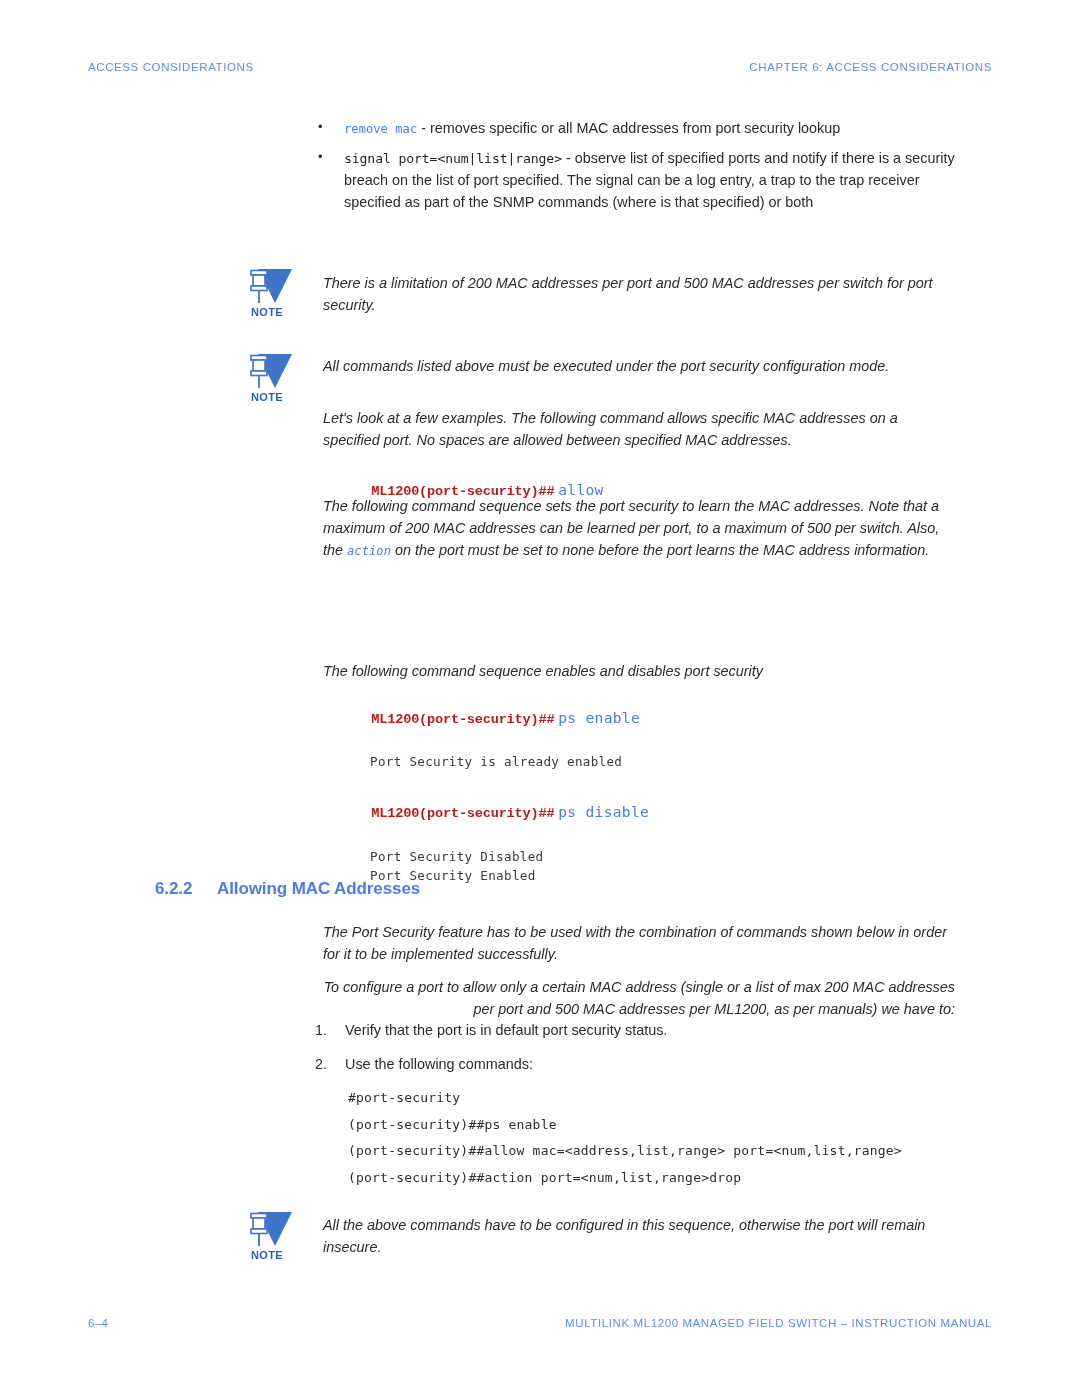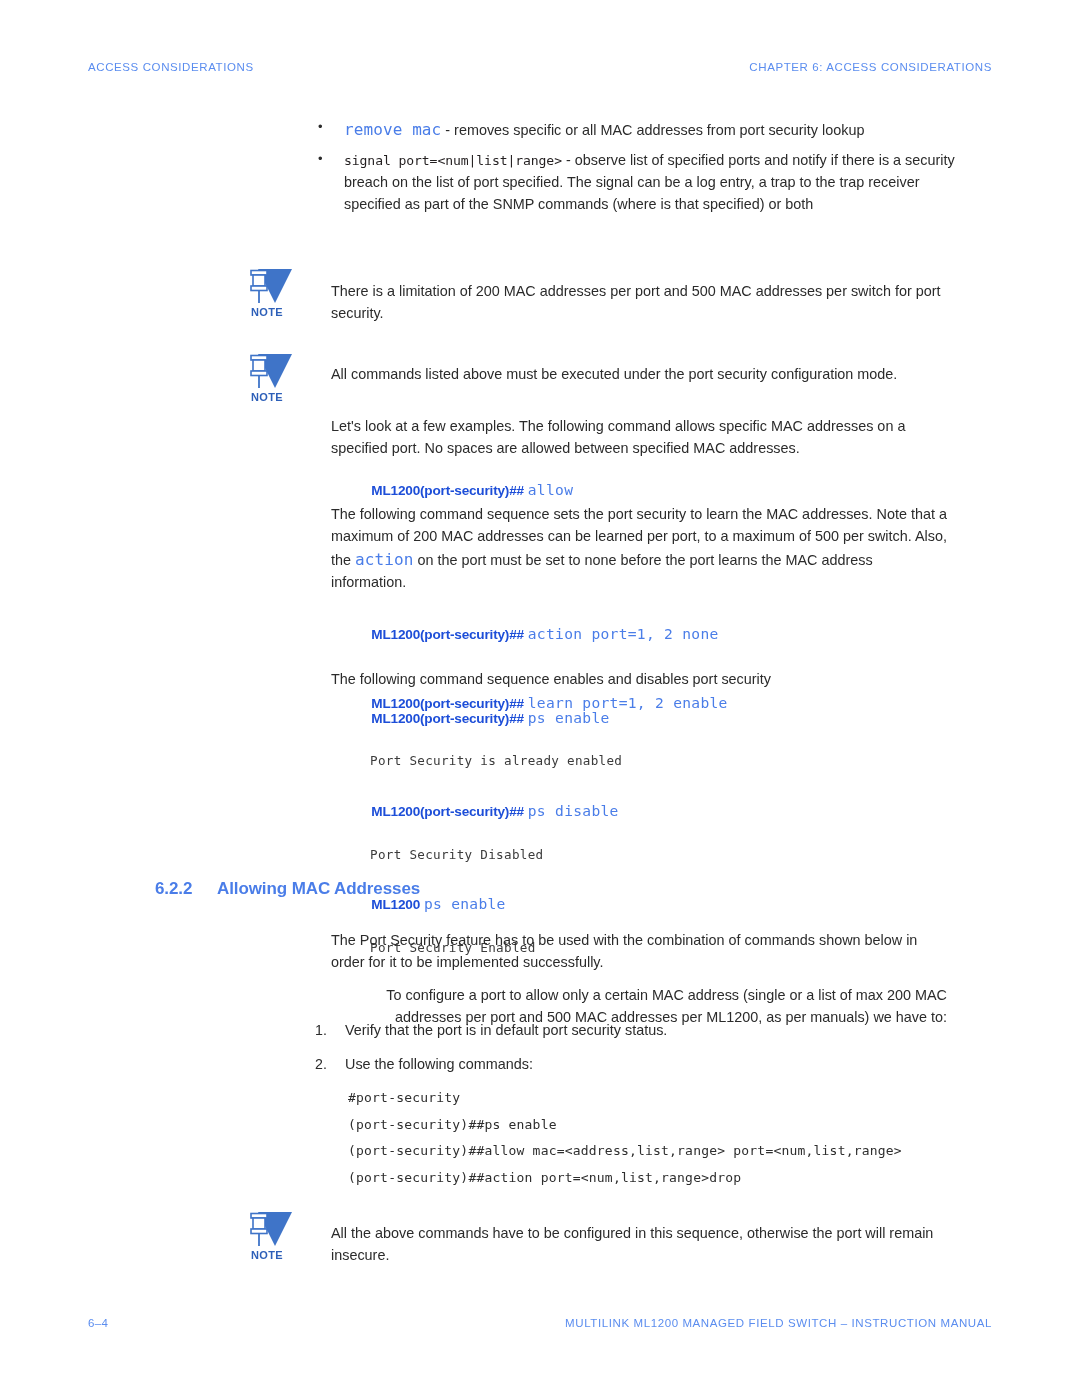--- a/index.html
+++ b/index.html
@@ -44,25 +44,26 @@
     left: 315px;
     width: 648px;
   }
   .note-col {
     position: absolute;
     left: 238px;
     width: 60px;
   }
 
   p.para {
-    margin: 16px;
+    margin: 8px;
     font-size: 14.4px;
     line-height: 1.52;
     color: #2b2b2b;
     font-family: "Liberation Sans", sans-serif;
+    font-style: italic;
   }
 
   
   ul.bullets {
     margin: 0;
     padding: 0;
     list-style: none;
   }
   ul.bullets > li {
     position: relative;
@@ -76,40 +77,40 @@
     content: "\2022";
     position: absolute;
     left: 3px;
     top: -1px;
     font-size: 13px;
     color: #2b2b2b;
   }
   .code-blue {
     font-family: "DejaVu Sans Mono", "Liberation Mono", monospace;
     color: #4a7de8;
-    font-size: 16px;
+    font-size: 12px;
     letter-spacing: 0.1px;
   }
   .code-black {
     font-family: "DejaVu Sans Mono", "Liberation Mono", monospace;
     color: #231f20;
     font-size: 13.1px;
     letter-spacing: -0.1px;
   }
 
   
   .cli-line {
     font-size: 14px;
     line-height: 1.62;
     white-space: pre-wrap;
   }
   .prompt {
-    font-family: Liberation Sans, sans-serif;
+    font-family: Liberation Mono, monospace;
     font-weight: bold;
-    color: #1d4ed8;
+    color: #b91c1c;
     font-size: 13.6px;
     letter-spacing: -0.2px;
   }
   .cmd {
     font-family: "DejaVu Sans Mono", "Liberation Mono", monospace;
     color: #4a7de8;
     font-size: 14.6px;
     letter-spacing: 0.3px;
   }
   .cmd-wrap {
@@ -254,45 +255,34 @@
   <div class="body-col" style="top:455px; left:348px;">
     <div class="cli-line">
       <span class="prompt">ML1200(port-security)##</span><span>&nbsp;</span><span class="cmd">allow</span>
     </div>
   </div>
 
   <div class="body-col" style="top:488px;">
     <p class="para"><span>The following command sequence sets the port security to learn the MAC addresses. Note that a maximum of 200 MAC addresses can be learned per port, to a maximum of 500 per switch. Also, the </span><span class="code-blue">action</span><span> on the port must be set to none before the port learns the MAC address information.</span></p>
   </div>
 
-  <div class="body-col" style="top:599px; left:348px;">
-    <div class="cli-line">
-      <span class="prompt">ML1200(port-security)##</span><span>&nbsp;</span><span class="cmd">action port=1, 2 none</span>
-    </div>
-    <div class="cli-line">
-      <span class="prompt">ML1200(port-security)##</span><span>&nbsp;</span><span class="cmd">learn port=1, 2 enable</span>
-    </div>
-  </div>
 
   <div class="body-col" style="top:653px;">
     <p class="para">The following command sequence enables and disables port security</p>
   </div>
 
   <div class="body-col" style="top:683px; left:348px;">
     <div class="cli-line">
       <span class="prompt">ML1200(port-security)##</span><span>&nbsp;</span><span class="cmd">ps enable</span>
     </div>
     <div class="cli-out">Port Security is already enabled</div>
     <div class="cli-line" style="margin-top:5px;">
       <span class="prompt">ML1200(port-security)##</span><span>&nbsp;</span><span class="cmd">ps disable</span>
     </div>
     <div class="cli-out">Port Security Disabled</div>
-    <div class="cli-line" style="margin-top:5px;">
-      <span class="prompt">ML1200</span><span>&nbsp;</span><span class="cmd">ps enable</span>
-    </div>
     <div class="cli-out">Port Security Enabled</div>
   </div>
 
   <div class="sect-head">
     <span class="sect-num">6.2.2</span>
     <span>Allowing MAC Addresses</span>
   </div>
 
   <div class="body-col" style="top:914px;">
     <p class="para">The Port Security feature has to be used with the combination of commands shown below in order for it to be implemented successfully.</p>

